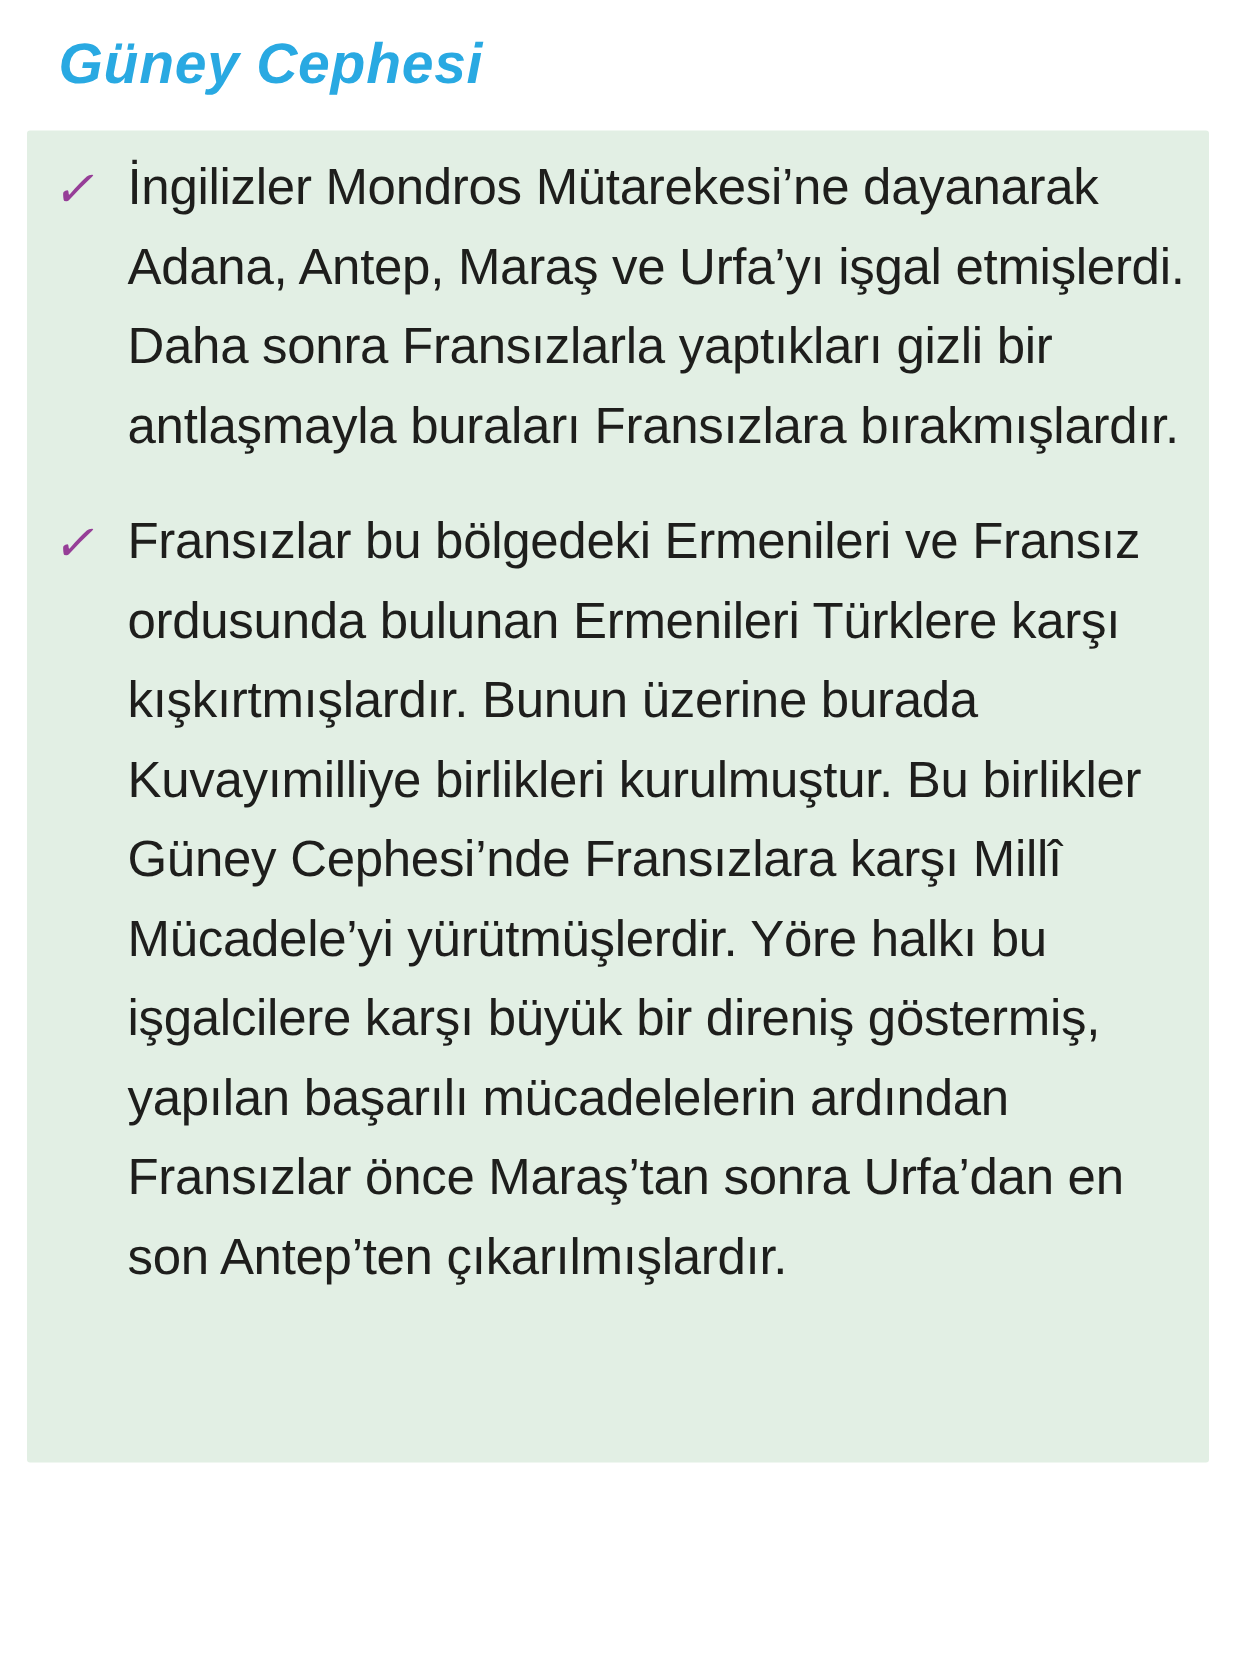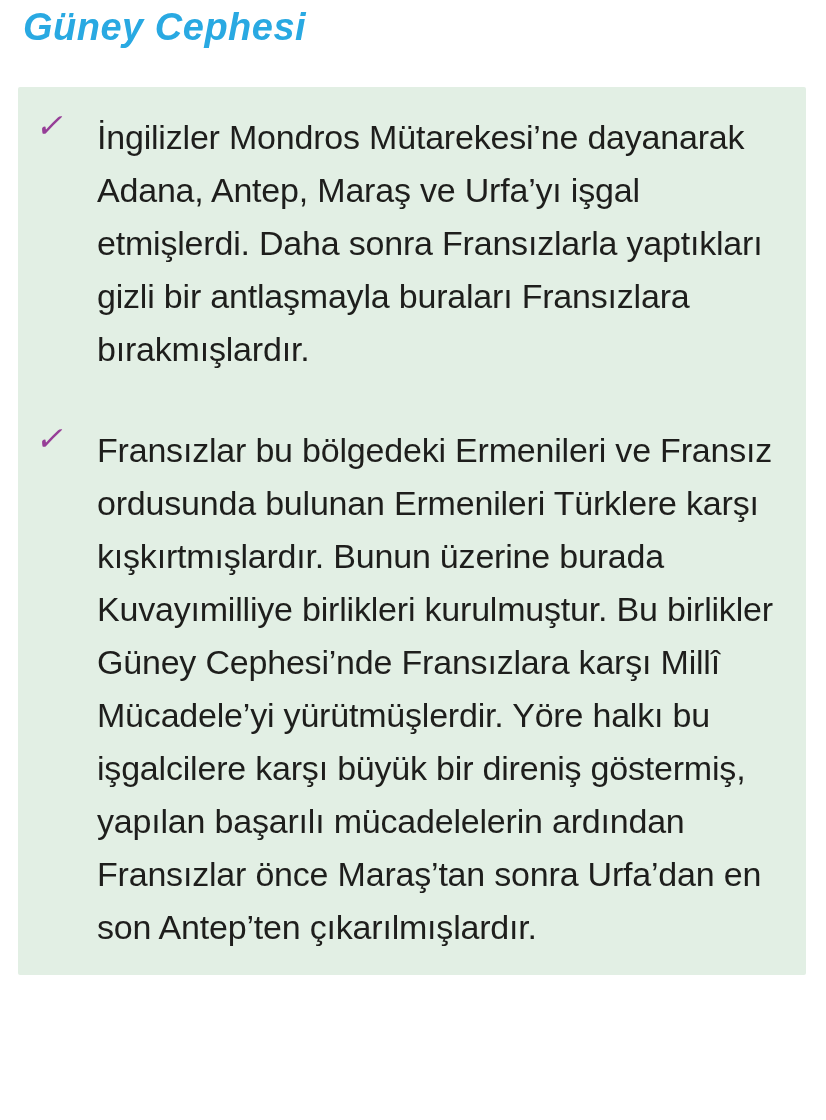--- a/index.html
+++ b/index.html
@@ -11,21 +11,21 @@
     height: 1120px;
     background: #ffffff;
     position: relative;
     font-family: "Liberation Sans", sans-serif;
     overflow: hidden;
   }
   .heading {
     position: absolute;
     left: 23px;
     top: 6px;
-    margin: 0;
+    margin: 16px;
     font-family: "Liberation Sans", sans-serif;
     font-size: 38px;
     font-weight: bold;
     font-style: italic;
     letter-spacing: 0.5px;
     color: #29a9e2;
   }
   .panel {
     position: absolute;
     left: 18px;
@@ -45,21 +45,21 @@
   .check {
     flex: 0 0 50px;
     width: 50px;
     font-size: 33px;
     line-height: 53px;
     color: #963e97;
     font-style: italic;
     font-weight: normal;
   }
   .bullet-text {
-    margin: 12px;
+    margin: 0;
     flex: 1 1 auto;
     font-size: 34px;
     line-height: 53px;
     color: #1e1e1c;
     letter-spacing: -0.2px;
     text-align: left;
   }
 </style>
 </head>
 <body>

